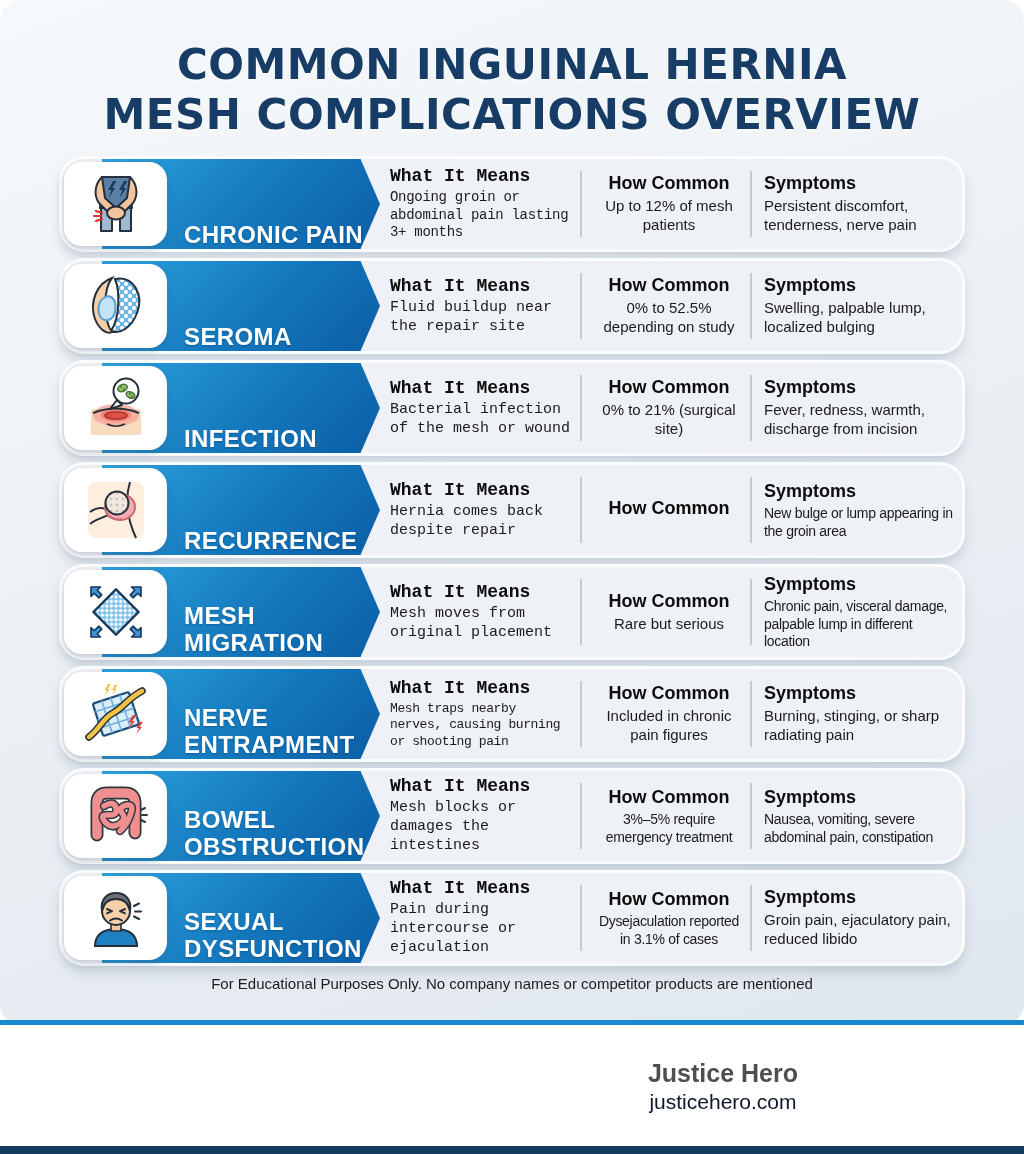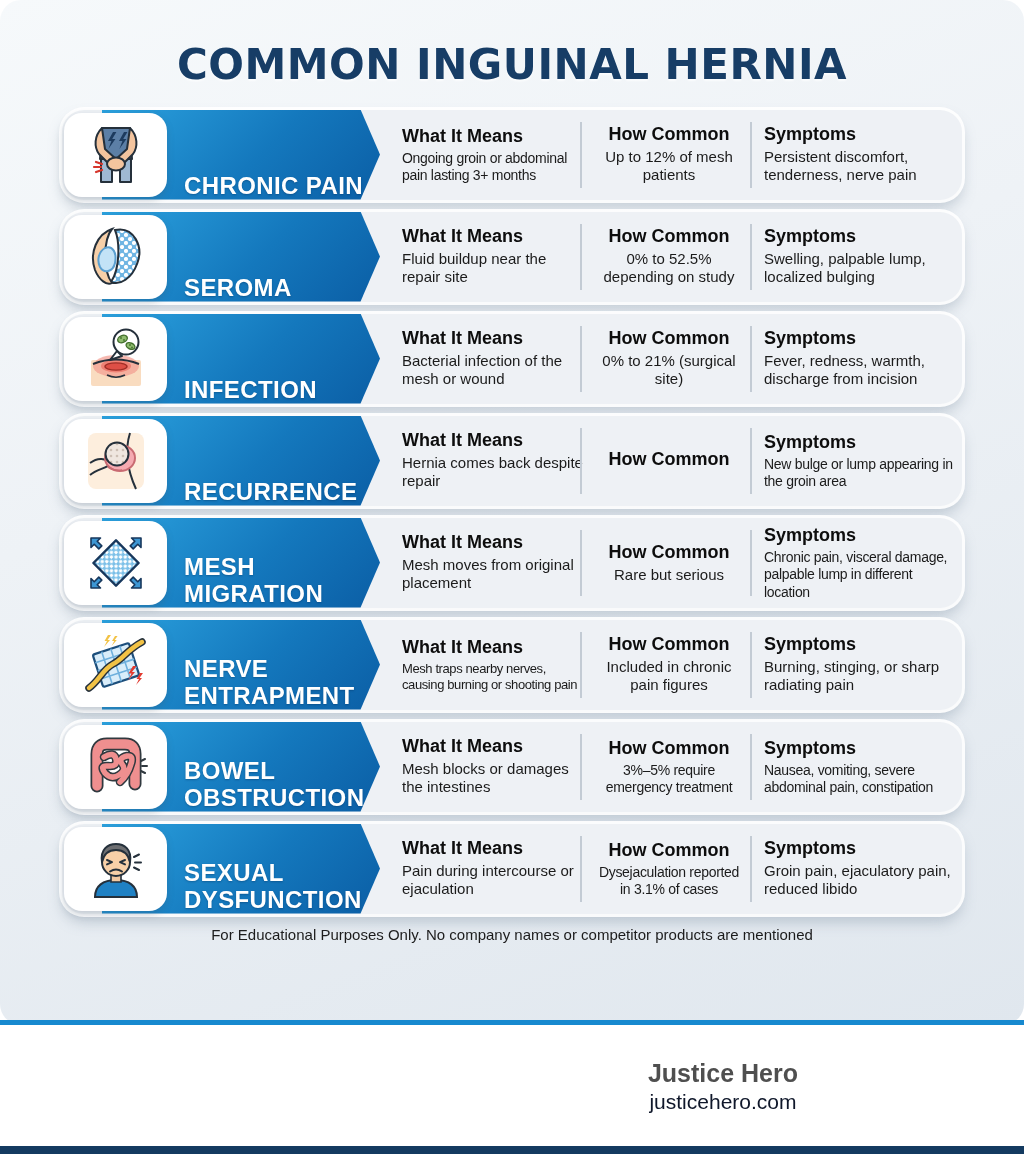--- a/index.html
+++ b/index.html
@@ -37,21 +37,21 @@
     position:absolute; left:2px; top:3px; width:103px; height:84px; z-index:2;
     background:#ffffff; border-radius:18px;
     box-shadow:0 3px 7px rgba(60,80,100,0.25);
     display:flex; align-items:center; justify-content:center;
   }
   .col { position:absolute; top:50%; transform:translateY(-50%); z-index:1; }
   .col h3 { font-size:18px; font-weight:bold; color:#0d0d0d; margin-bottom:3px; }
   .col p  { font-size:15px; color:#1b1b1b; line-height:1.25; }
   .col p.fit  { font-size:14px; letter-spacing:-0.3px; }
   .col p.fit2 { font-size:13px; letter-spacing:-0.4px; }
-  .col-what     { left:340px; width:184px; }
+  .col-what     { left:328px; width:184px;font-family:Liberation Mono, monospace; }
   .col-common   { left:534px; width:146px;text-align:center; }
   .col-symptoms { left:702px; width:196px; }
   .divider { position:absolute; top:12px; height:66px; width:2px; background:#c3cbd4; z-index:1; }
   .d1 { left:518px; } .d2 { left:688px; }
 
   .disclaimer { text-align:center; margin-top:11px; font-size:15px; color:#1c1c1c; }
   .blue-rule { position:absolute; left:0; bottom:0; width:1024px; height:5px; background:#1789cf; }
 
   .white-footer { position:relative; width:916px; height:121px; background:#ffffff; }
   .brand-block { position:absolute; right:118px; top:34px; text-align:center; }
@@ -62,20 +62,21 @@
   svg { display:block; }
 </style>
 </head>
 <body>
 
 <div id="canvas">
   <div class="poster">
 
     <div class="title">
       <div>COMMON INGUINAL HERNIA</div>
+      <div>MESH COMPLICATIONS OVERVIEW</div>
     </div>
 
     <div class="rows">
 
       <div class="row">
         <div class="arrow">
           <span class="row-label">CHRONIC PAIN</span>
         </div>
         <div class="icon-box">
           <svg viewBox="0 0 64 64" width="64" height="64">

